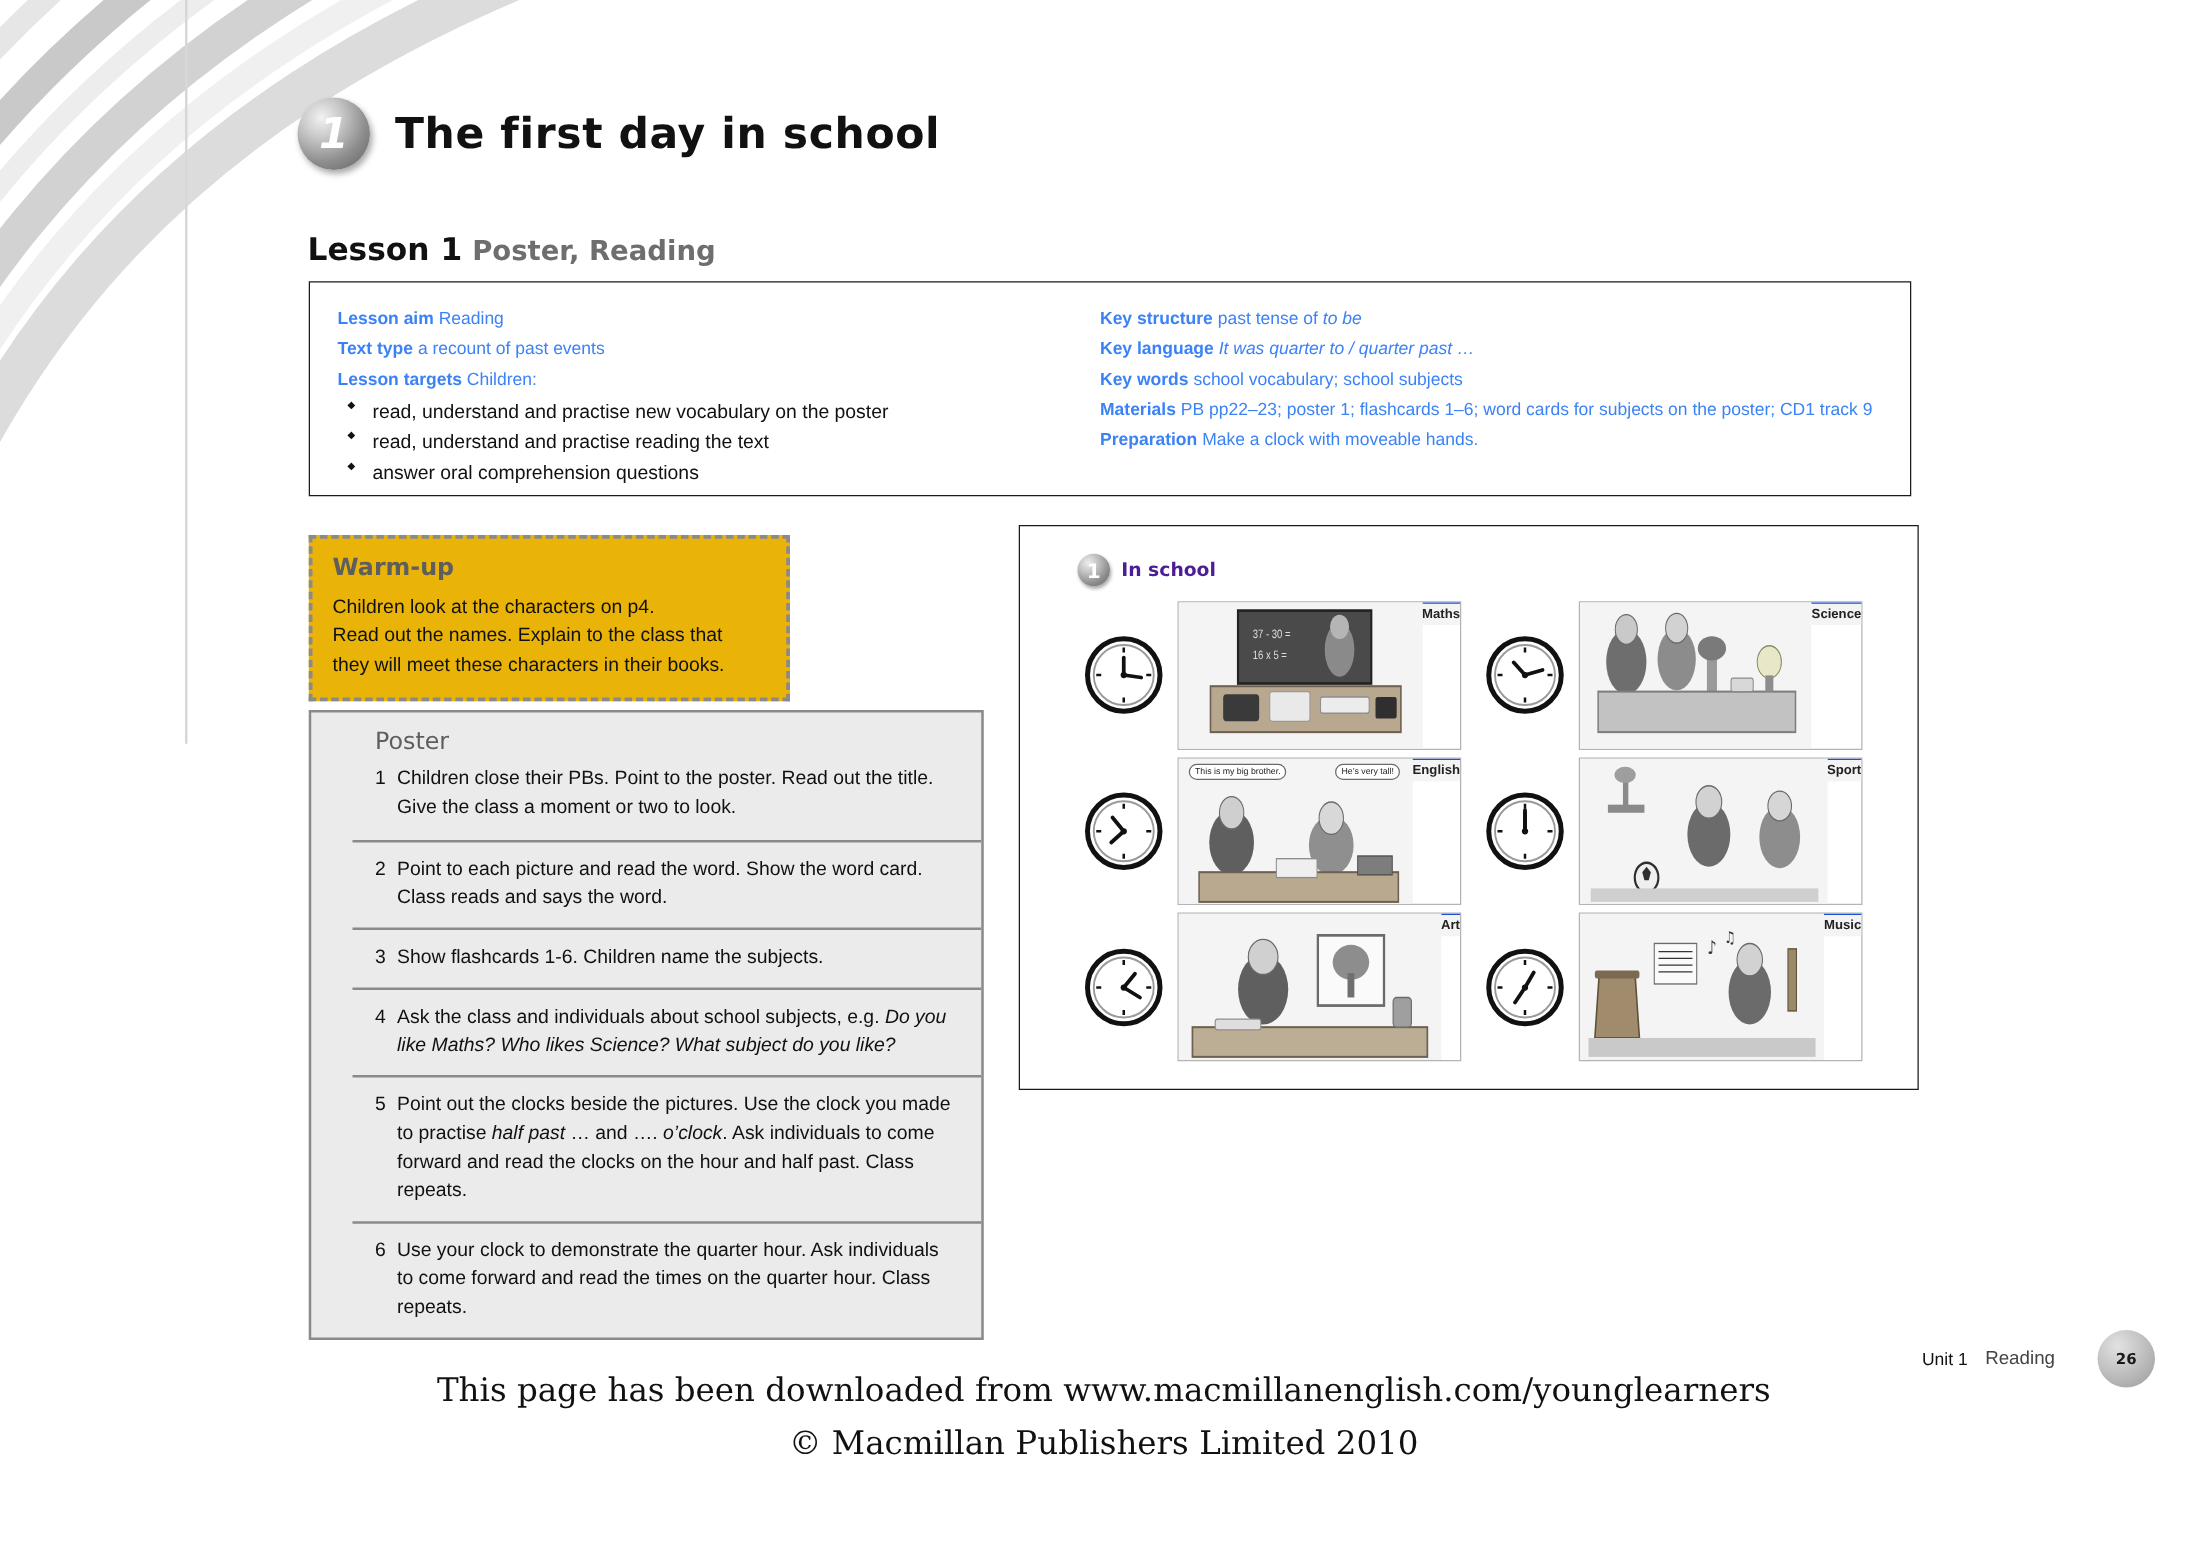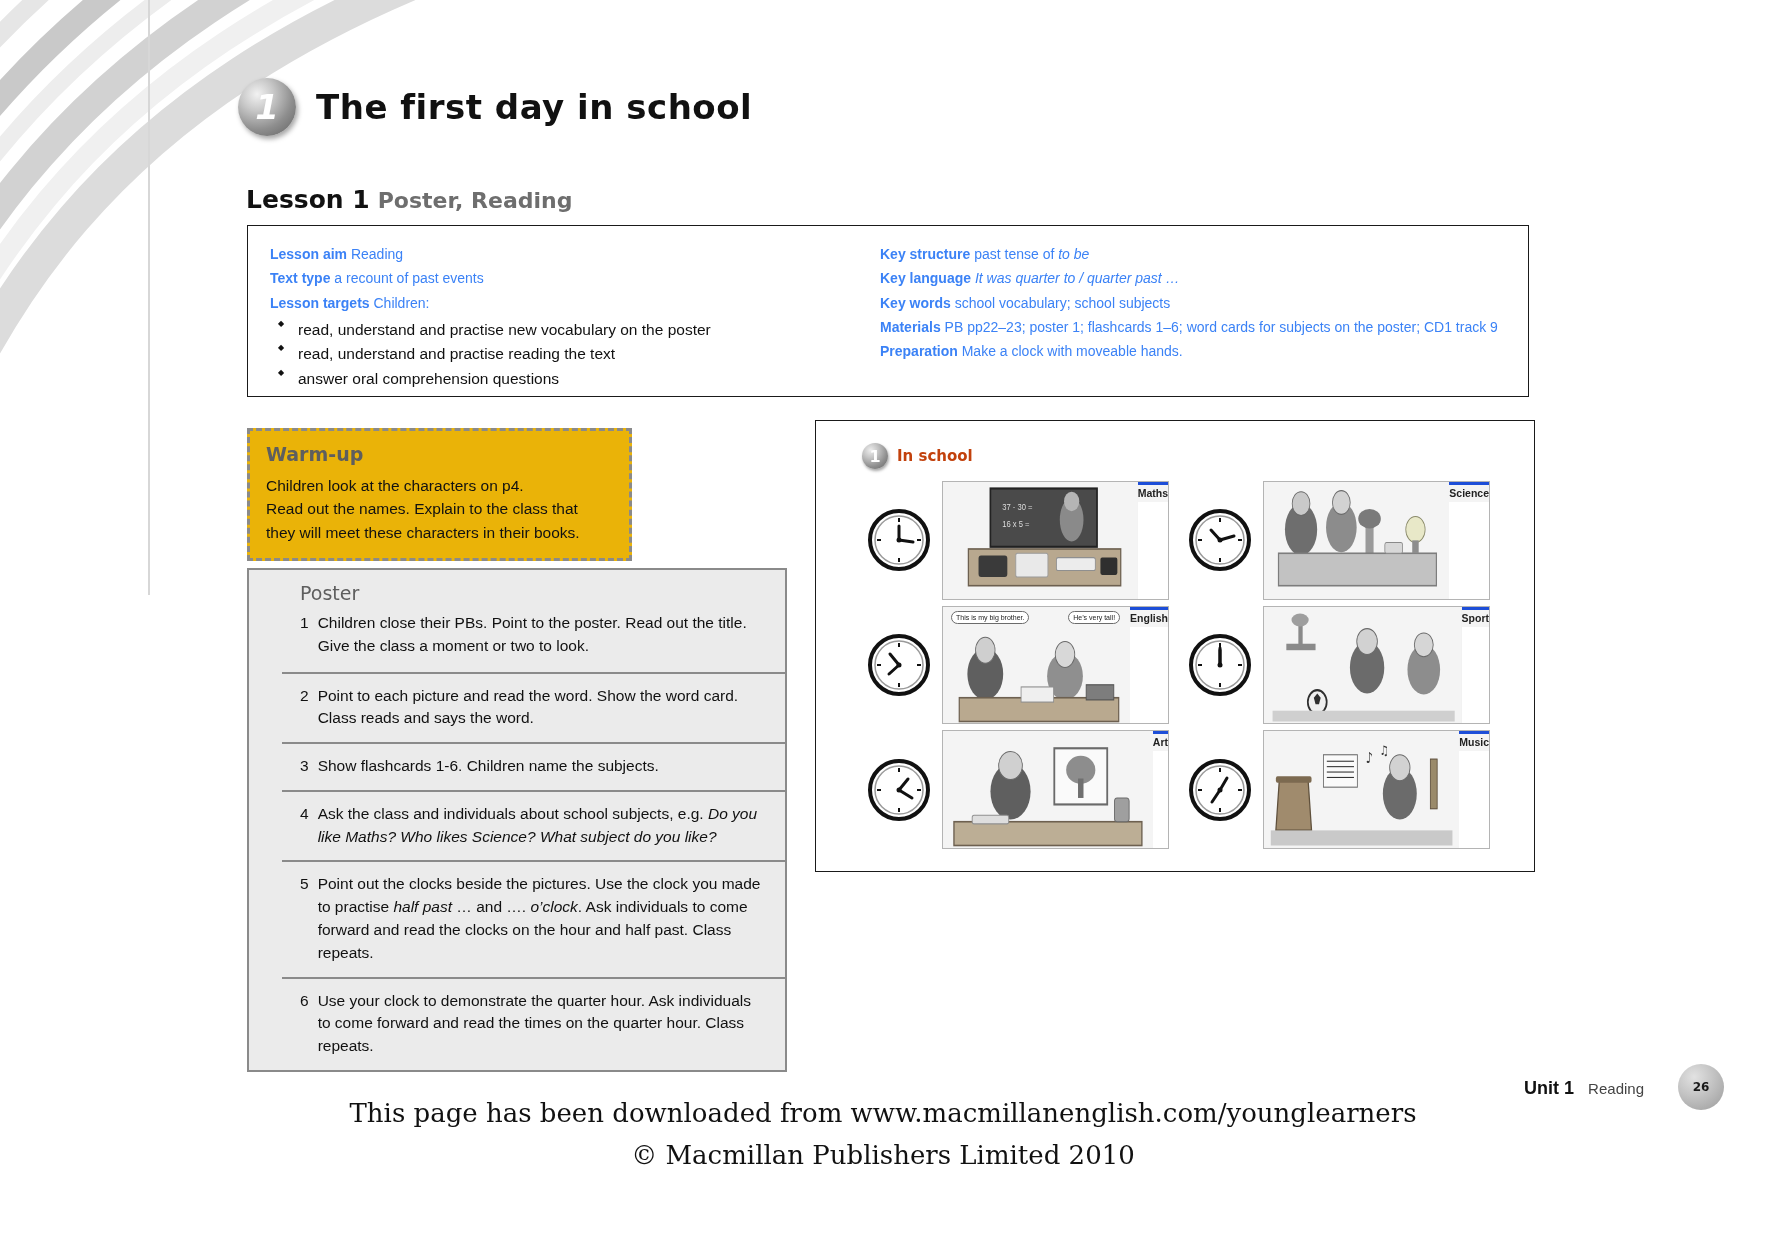--- a/index.html
+++ b/index.html
@@ -63,36 +63,36 @@
 
   
   .art-panel{position:absolute;left:815px;top:420px;width:718px;height:450px;
     border:1.5px solid #1a1a1a;background:#fff;}
   .art-head{position:absolute;left:46px;top:22px;display:flex;align-items:center;gap:9px;}
   .art-badge{width:26px;height:26px;border-radius:50%;
     background:radial-gradient(circle at 33% 28%, #ededed 0%, #c4c4c4 30%, #8d8d8d 65%, #636363 100%);
     box-shadow:1px 2px 3px rgba(0,0,0,.35);
     display:flex;align-items:center;justify-content:center;color:#fff;font-size:16px;font-weight:bold;
     font-family:"DejaVu Sans",sans-serif;}
-  .art-head-label{font-size:15px;font-weight:bold;color:#c2410c;font-family:"DejaVu Sans",sans-serif;}
+  .art-head-label{font-size:15px;font-weight:bold;color:#4c1d95;font-family:"DejaVu Sans",sans-serif;}
 
   .grid{position:absolute;left:46px;top:60px;width:628px;height:368px;
     display:grid;grid-template-columns:1fr 1fr;grid-template-rows:1fr 1fr 1fr;gap:6px 14px;}
   .cell{display:flex;align-items:stretch;gap:6px;}
   .clock-wrap{flex:0 0 74px;display:flex;align-items:center;justify-content:center;}
   .tile{flex:1 1 auto;border:1px solid #b4b4b4;background:#fff;display:flex;flex-direction:row;}
   .scene{flex:1 1 auto;position:relative;overflow:hidden;background:#efefef;}
   .caption{height:17px;line-height:17px;text-align:left;font-size:10.5px;font-weight:bold;color:#222;
-    background:#f4f4f4;border-top:3px solid #1d4ed8;}
+    background:#f4f4f4;border-top:1px solid #1d4ed8;}
   .bubble{position:absolute;background:#fff;border:1px solid #6b6b6b;border-radius:7px;
     font-size:7px;padding:2px 4px;color:#222;white-space:nowrap;}
 
   
   .unit-footer{position:absolute;right:122px;top:1078px;display:flex;align-items:center;gap:14px;}
-  .uf-unit{font-size:18px;font-weight:bold;color:#111;}
+  .uf-unit{font-size:14px;font-weight:normal;color:#111;}
   .uf-les{font-size:15px;color:#444;}
   .pagenum{position:absolute;right:42px;top:1064px;width:46px;height:46px;border-radius:50%;
     background:radial-gradient(circle at 35% 28%, #e2e2e2 0%, #c6c6c6 40%, #9a9a9a 100%);
     display:flex;align-items:center;justify-content:center;font-size:12px;font-weight:bold;color:#1a1a1a;
     font-family:"DejaVu Sans",sans-serif;}
   .dl1{position:absolute;left:0;right:0;top:1098px;text-align:center;font-size:26px;color:#111;
     font-family:"DejaVu Serif",serif;}
   .dl2{position:absolute;left:0;right:0;top:1140px;text-align:center;font-size:26px;color:#111;
     font-family:"DejaVu Serif",serif;}
 </style>

